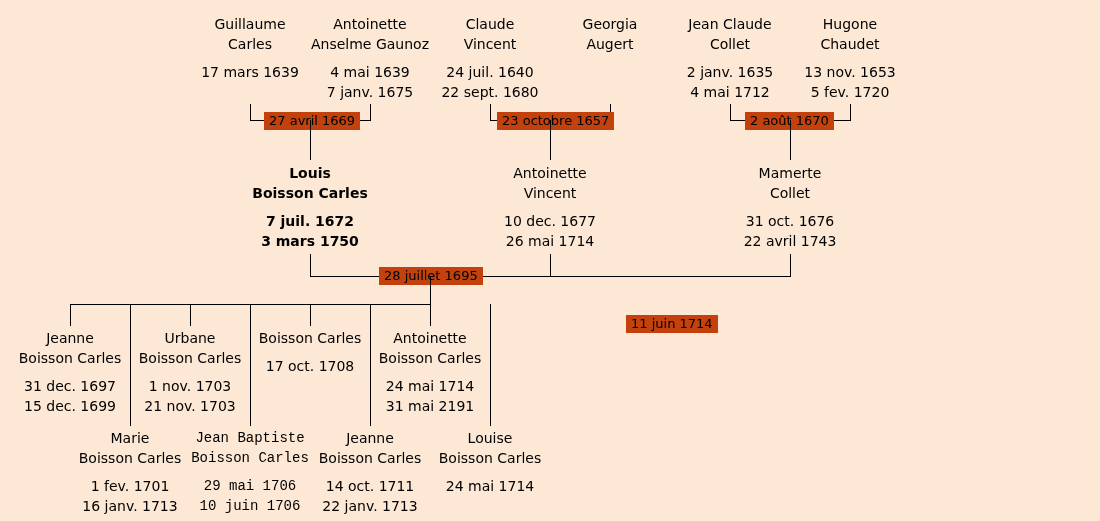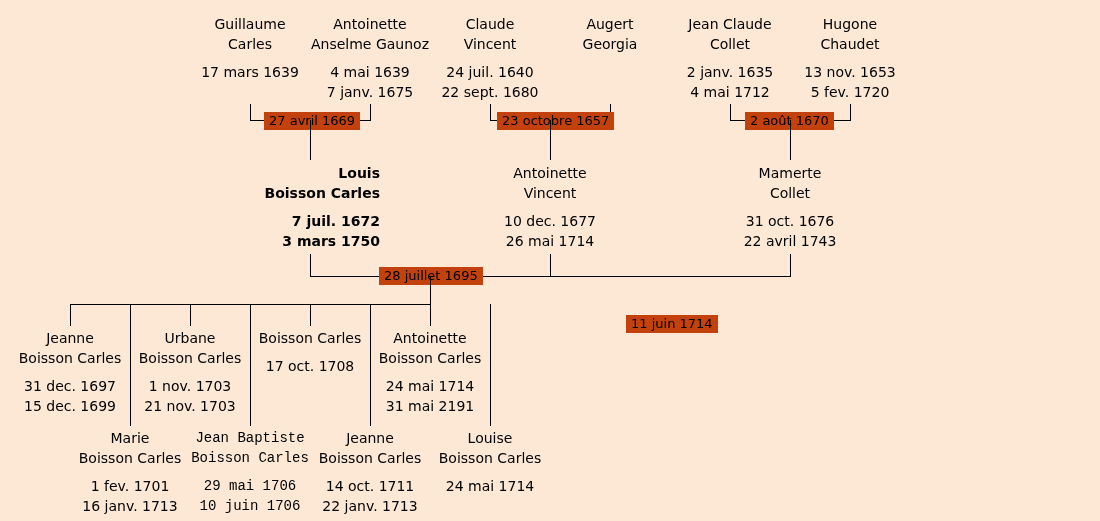--- a/index.html
+++ b/index.html
@@ -31,21 +31,20 @@
   }
   .person .dates {
     display: block;
     margin-top: 8px;
   }
   .person .d {
     display: block;
   }
   .person.highlight {
     font-weight: bold;
-    text-align: right;
   }
   .marriage {
     position: absolute;
     font-size: 13px;
     text-align: center;
     white-space: nowrap;
     background: #c2410c;
     padding: 1px 5px;
     line-height: 16px;
   }
@@ -86,22 +85,22 @@
   <div class="person" style="left:420px; top:14px; width:140px;">
     <span class="nm">Claude</span>
     <span class="nm">Vincent</span>
     <span class="dates">
       <span class="d">24 juil. 1640</span>
       <span class="d">22 sept. 1680</span>
     </span>
   </div>
 
   <div class="person" style="left:540px; top:14px; width:140px;">
+    <span class="nm">Georgia</span>
     <span class="nm">Augert</span>
-    <span class="nm">Georgia</span>
   </div>
 
   <div class="person" style="left:660px; top:14px; width:140px;">
     <span class="nm">Jean Claude</span>
     <span class="nm">Collet</span>
     <span class="dates">
       <span class="d">2 janv. 1635</span>
       <span class="d">4 mai 1712</span>
     </span>
   </div>

